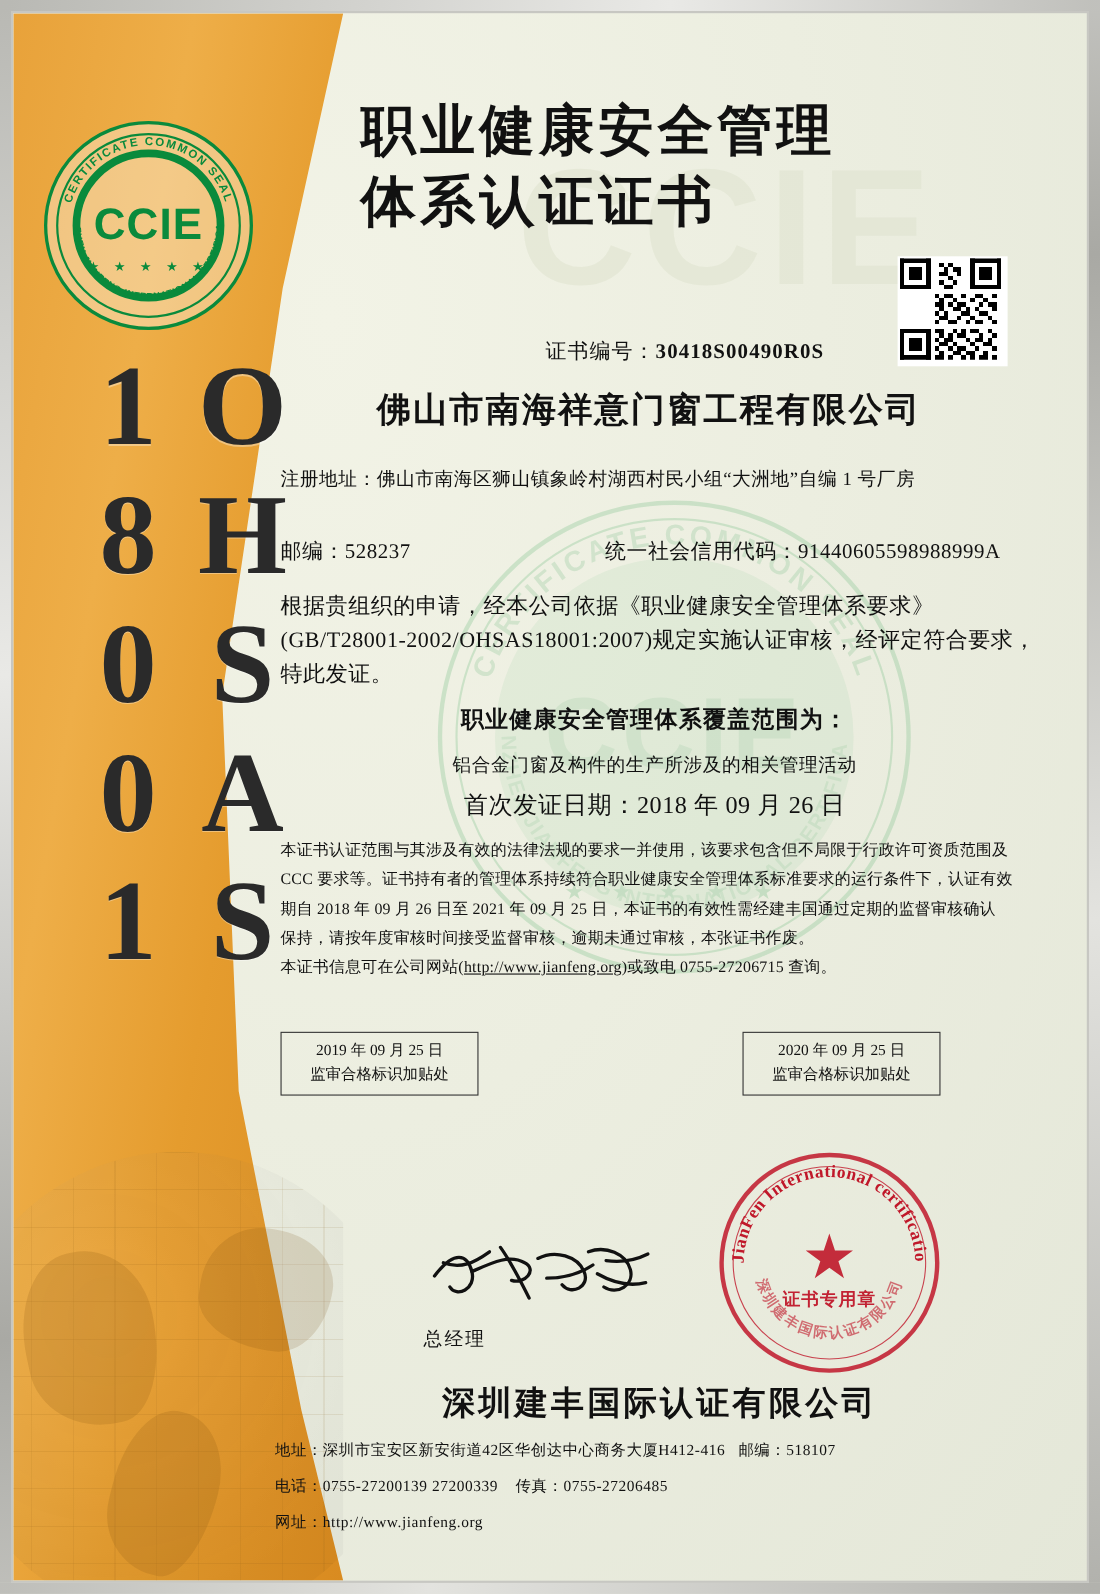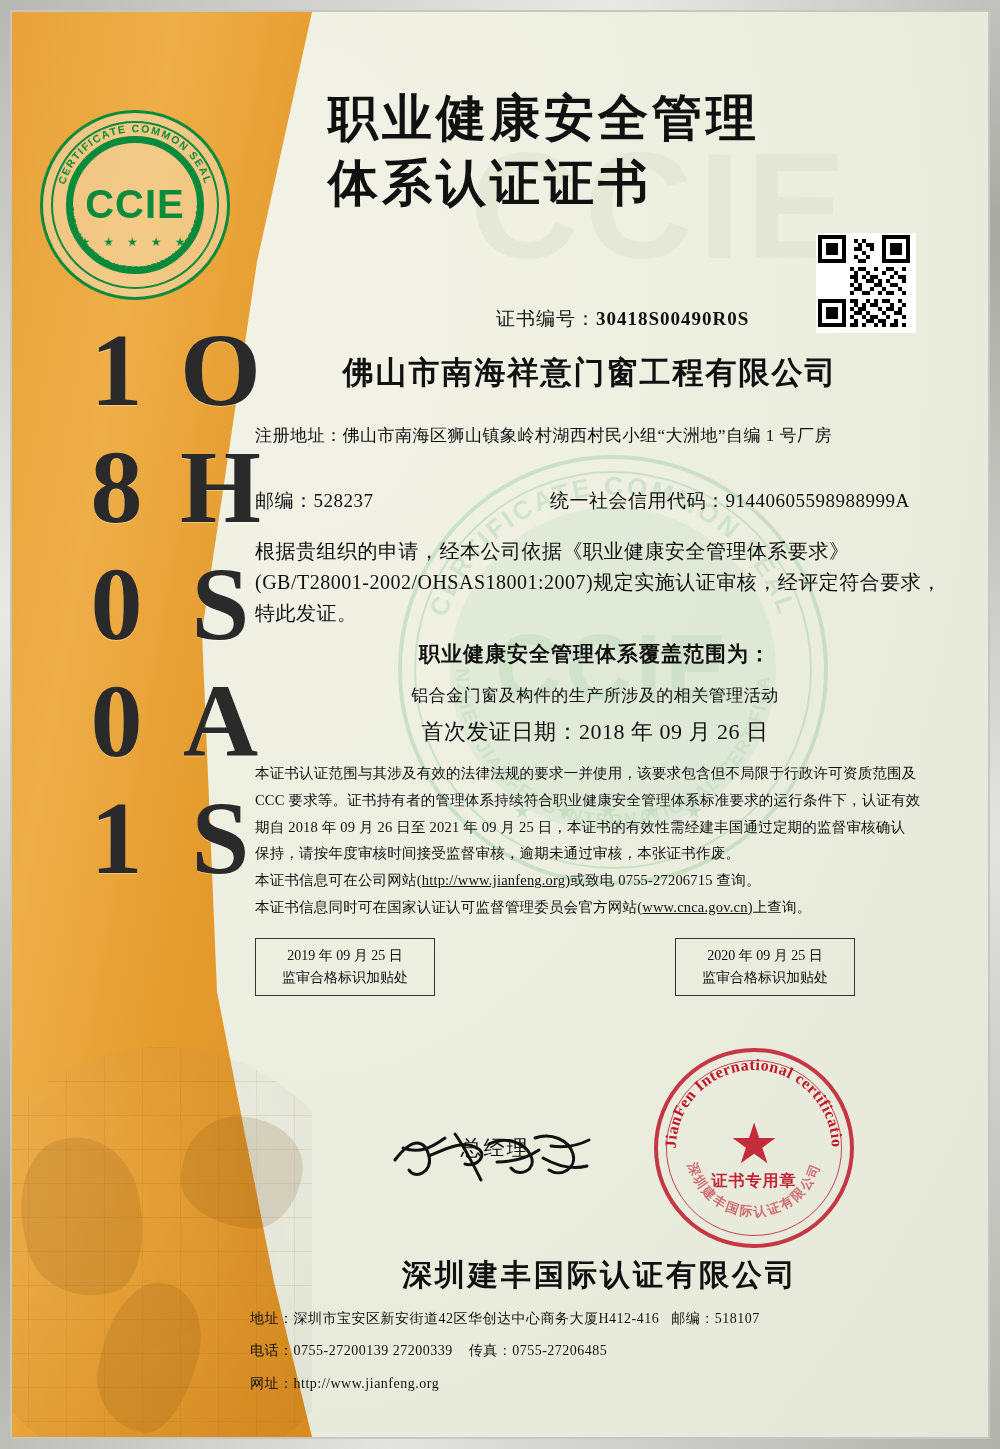--- a/index.html
+++ b/index.html
@@ -203,22 +203,22 @@
     color:#c0182a;font-size:16px;font-weight:700;opacity:.95;letter-spacing:1px;
   }
   .rs-svg{position:absolute;left:0;top:0;width:200px;height:200px;}
   .rs-svg text{fill:#c0182a;font-family:"Liberation Serif",serif;font-weight:700;}
 
   
   .signature{
     position:absolute;left:135px;top:1118px;width:220px;height:80px;
   }
   .sig-label{
-    position:absolute;left:135px;top:1134px;width:220px;text-align:center;
-    font-size:21px;color:#111;letter-spacing:2px;
+    position:absolute;left:135px;top:1206px;width:220px;text-align:left;
+    font-size:17px;color:#111;letter-spacing:2px;
   }
 
   .issuer{
     position:absolute;left:0;top:1255px;width:700px;text-align:center;
     font-size:30px;font-weight:700;color:#111;letter-spacing:3px;
   }
   .foot{
     position:absolute;left:0;width:700px;text-align:left;font-size:14px;color:#111;letter-spacing:.5px;
   }
   .foot1{top:1310px;}
@@ -410,23 +410,20 @@
     <div class="first-issue">首次发证日期：2018 年 09 月 26 日</div>
 
     <div class="fine">
       <div>本证书认证范围与其涉及有效的法律法规的要求一并使用，该要求包含但不局限于行政许可资质范围及</div>
       <div>CCC 要求等。证书持有者的管理体系持续符合职业健康安全管理体系标准要求的运行条件下，认证有效</div>
       <div>期自 2018 年 09 月 26 日至 2021 年 09 月 25 日，本证书的有效性需经建丰国通过定期的监督审核确认</div>
       <div>保持，请按年度审核时间接受监督审核，逾期未通过审核，本张证书作废。</div>
       <div>
         <span>本证书信息可在公司网站(</span><span class="u">http://www.jianfeng.org</span><span>)或致电 0755-27206715 查询。</span>
       </div>
-      <div>
-        <span>本证书信息同时可在国家认证认可监督管理委员会官方网站(</span><span class="u">www.cnca.gov.cn</span><span>)上查询。</span>
-      </div>
     </div>
 
     <div class="stamp-box stamp-left">
       <div>2019 年 09 月 25 日</div>
       <div>监审合格标识加贴处</div>
     </div>
     <div class="stamp-box stamp-right">
       <div>2020 年 09 月 25 日</div>
       <div>监审合格标识加贴处</div>
     </div>

